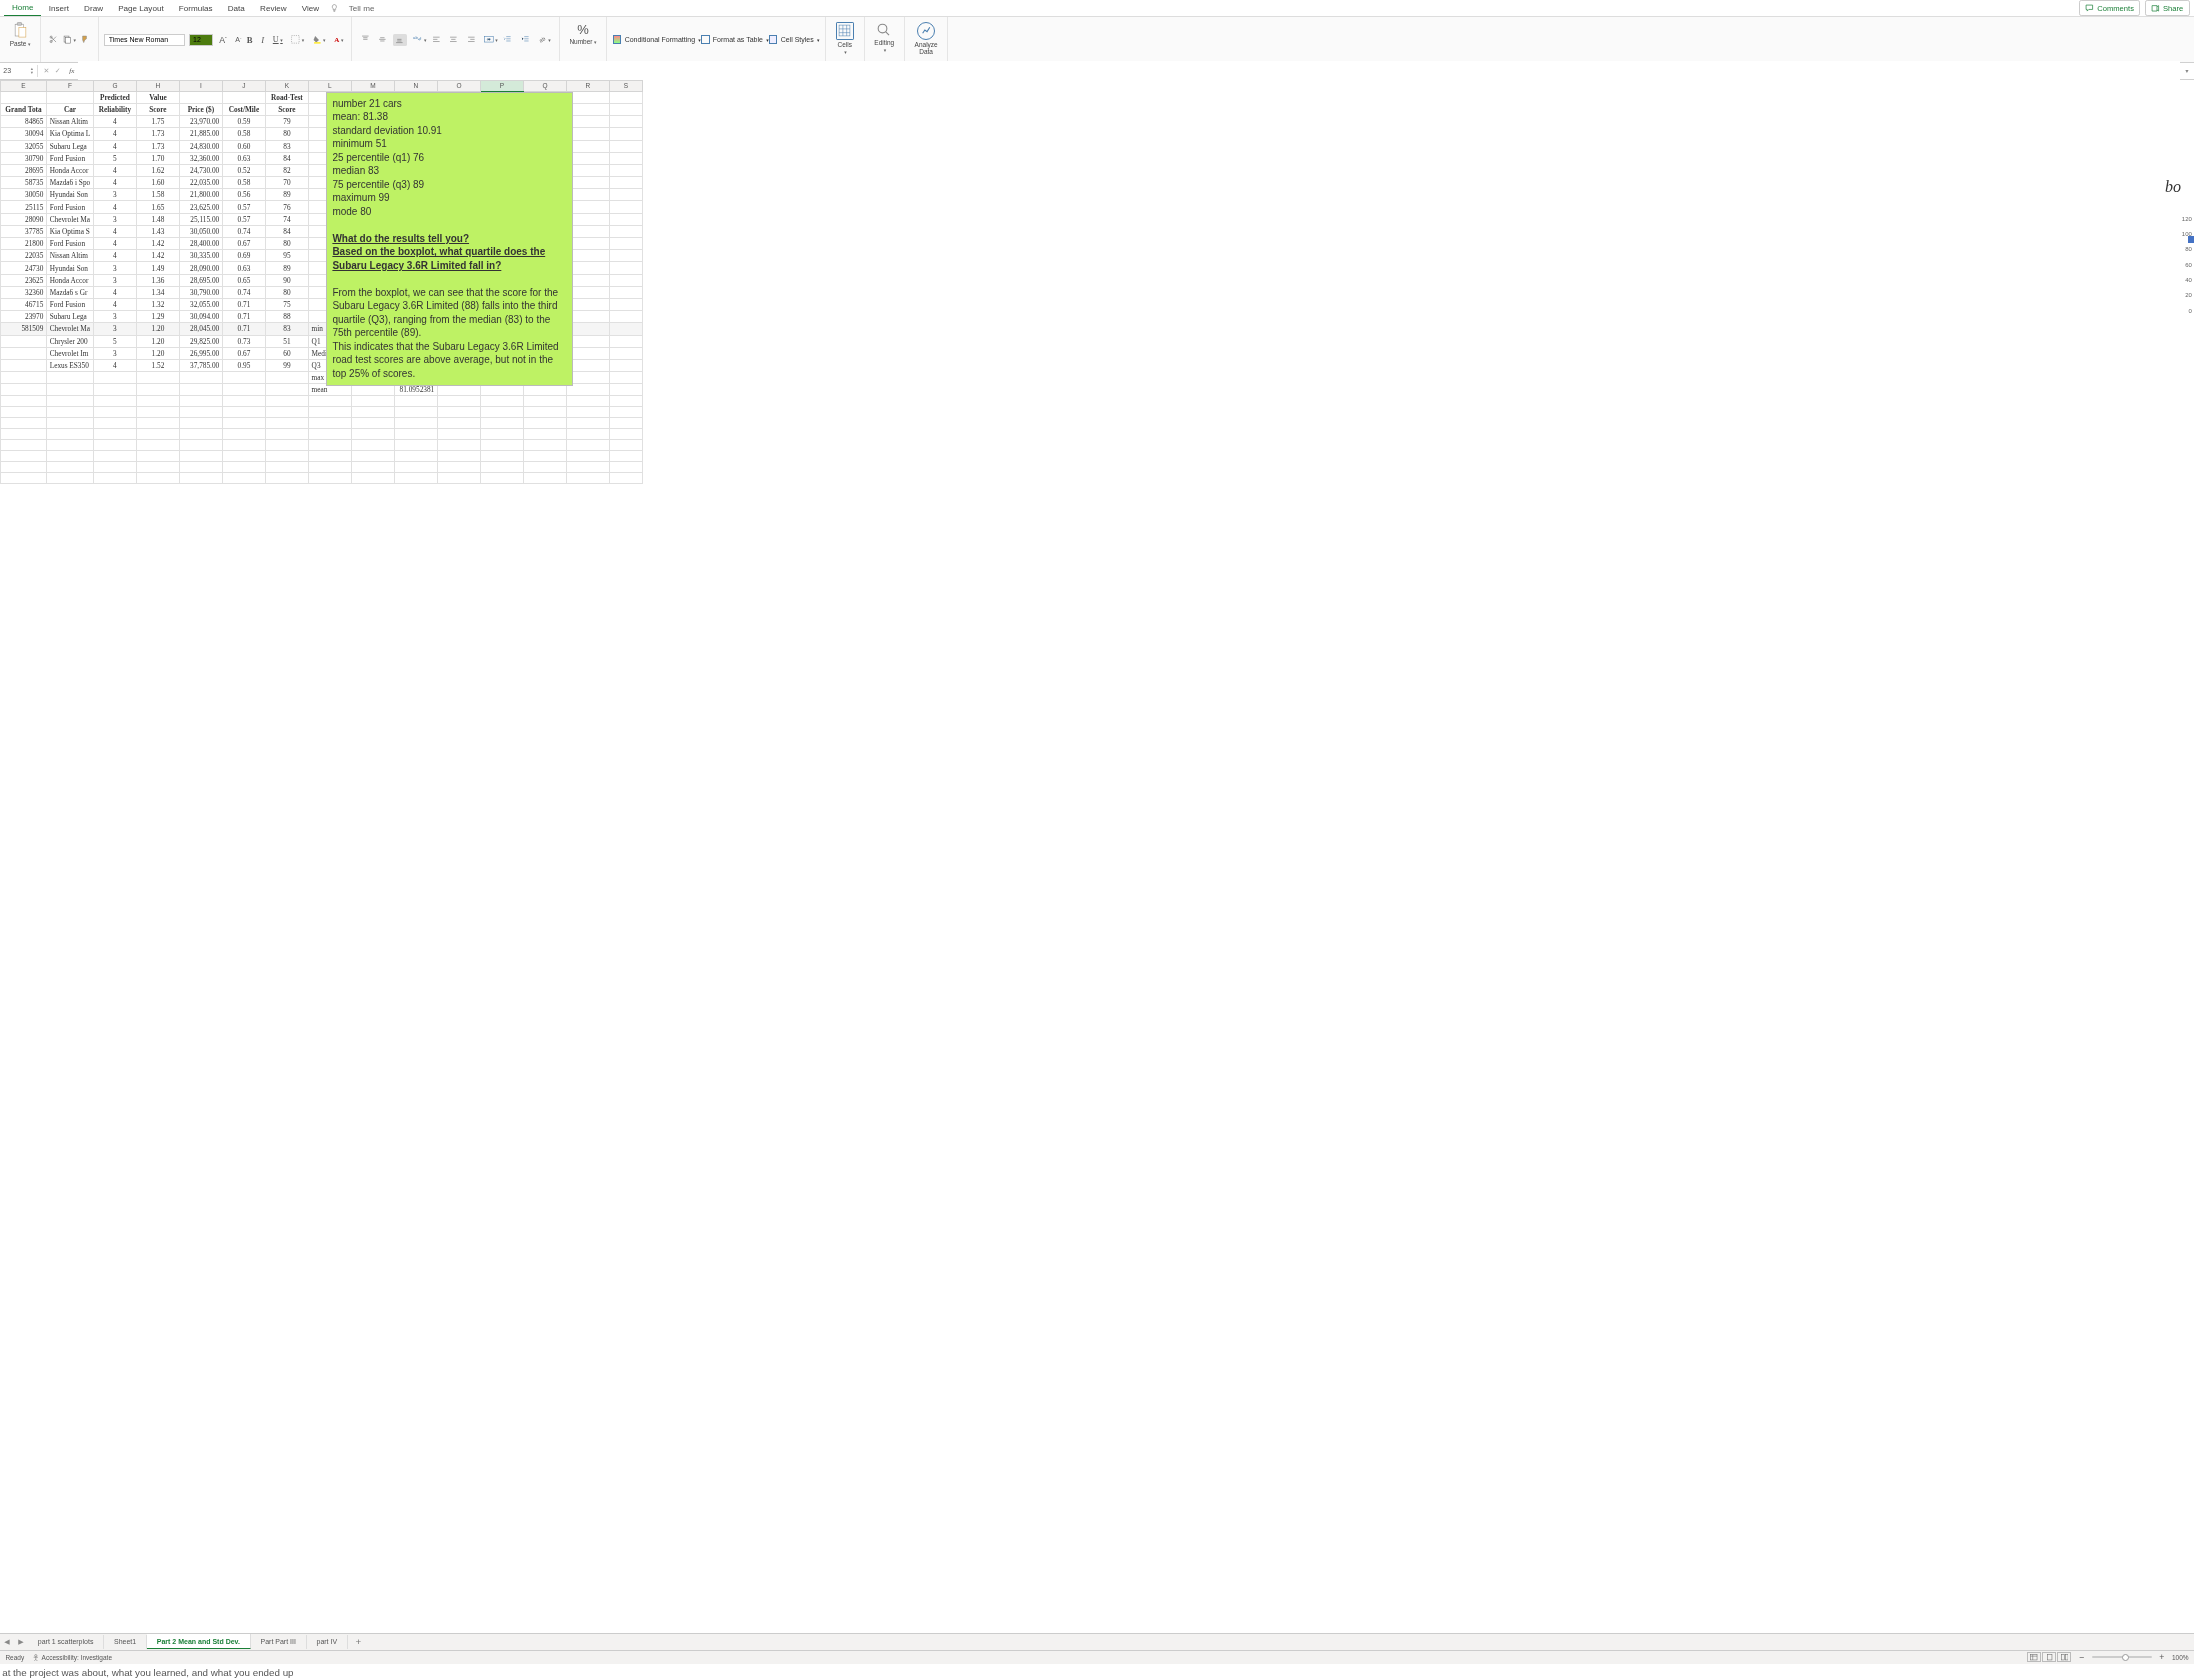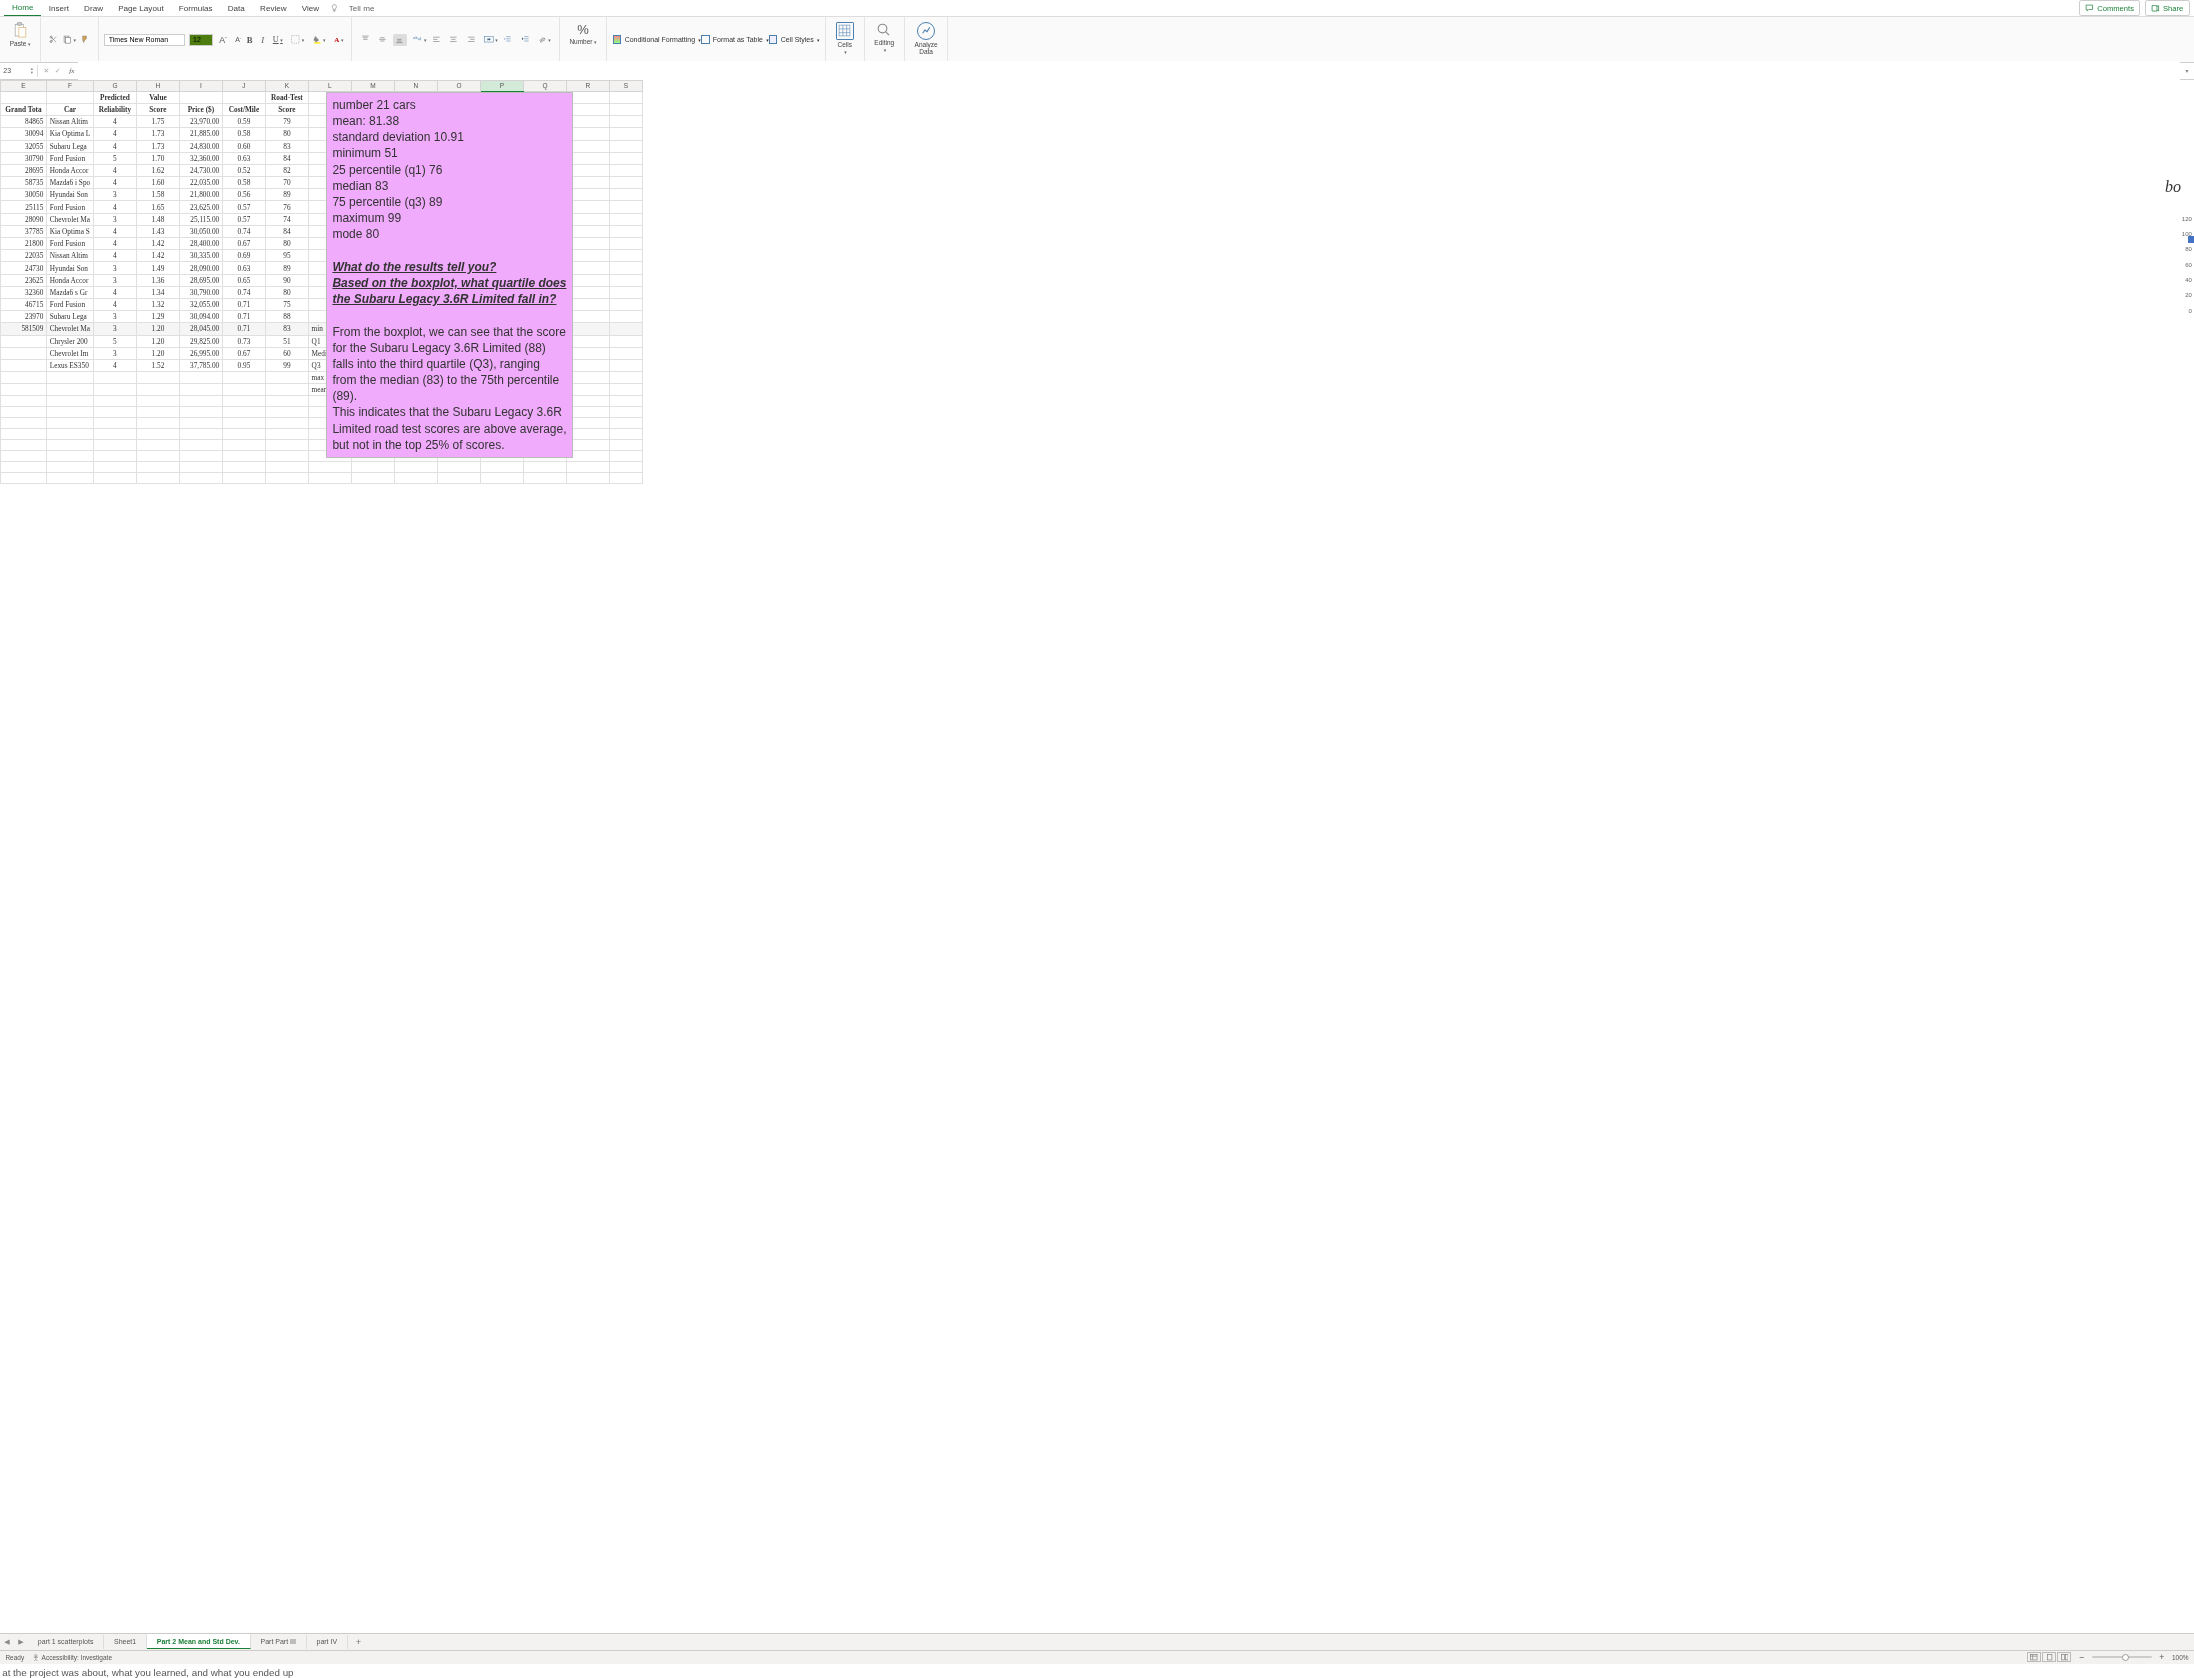--- a/index.html
+++ b/index.html
@@ -31,22 +31,22 @@
 table.sheet{border-collapse:collapse;table-layout:fixed}
 table.sheet th{background:#f3f2f1;border:0.5px solid #d4d4d4;font-weight:400;color:#555;font-size:6.5px;padding:1.6px 0;text-align:center;position:sticky;top:0;z-index:2}
 table.sheet th.sel{background:#d4ead9;border-bottom:1.1px solid #1a7f37}
 table.sheet td{border:0.5px solid #e0e0e0;padding:1.1px 2.7px;height:11px;font-size:7.3px;font-family:"Times New Roman",serif;white-space:nowrap;overflow:hidden}
 table.sheet td.num{text-align:right}
 table.sheet td.ctr{text-align:center}
 table.sheet td.hdr{font-weight:700;text-align:center;vertical-align:bottom}
 .selcell{border:1.1px solid #1a7f37!important;position:relative}
 .selcell::after{content:"";position:absolute;right:-1.6px;bottom:-1.6px;width:3.3px;height:3.3px;background:#1a7f37}
 .rowhl td{background:#f5f5f5}
-.textbox{position:absolute;background:#f0abfc;border:0.5px solid #bbb;padding:4.3px 5.4px;font-family:"Times New Roman",serif;font-size:12px;line-height:1.35;z-index:5}
-.textbox .q{font-weight:700;font-style:italic;text-decoration:underline}
+.textbox{position:absolute;background:#bef264;border:0.5px solid #bbb;padding:4.3px 5.4px;font-family:"Times New Roman",serif;font-size:10px;line-height:1.35;z-index:5}
+.textbox .q{font-weight:700;text-decoration:underline}
 .chart-stub{position:absolute;right:0;top:136px;width:27px;height:98px;font-size:6px;color:#666;text-align:right;padding-right:2.2px;display:flex;flex-direction:column;justify-content:space-between;z-index:4}
 .chart-stub .bar{position:absolute;right:-16.3px;top:20.6px;width:22px;height:6.5px;background:#4472c4}
 .sheet-tabs{display:flex;align-items:center;height:17.3px;border-top:0.5px solid #ccc;background:#f3f2f1}
 .navbtn{padding:0 4.3px;color:#888;cursor:pointer}
 .stab{padding:3.3px 9.8px;border-right:0.5px solid #ddd;cursor:pointer;font-size:7px;color:#555;background:#f3f2f1}
 .stab.active{background:#fff;color:#1a7f37;font-weight:600;border-bottom:1.1px solid #1a7f37}
 .addtab{padding:0 7.6px;font-size:9.8px;color:#777;cursor:pointer}
 .status{display:flex;align-items:center;height:14px;background:#f3f2f1;border-top:0.5px solid #ccc;font-size:6.5px;color:#555;padding:0 5.4px;gap:7.6px}
 .status .spacer{flex:1}
 .viewbtns{display:flex;gap:1.1px}

